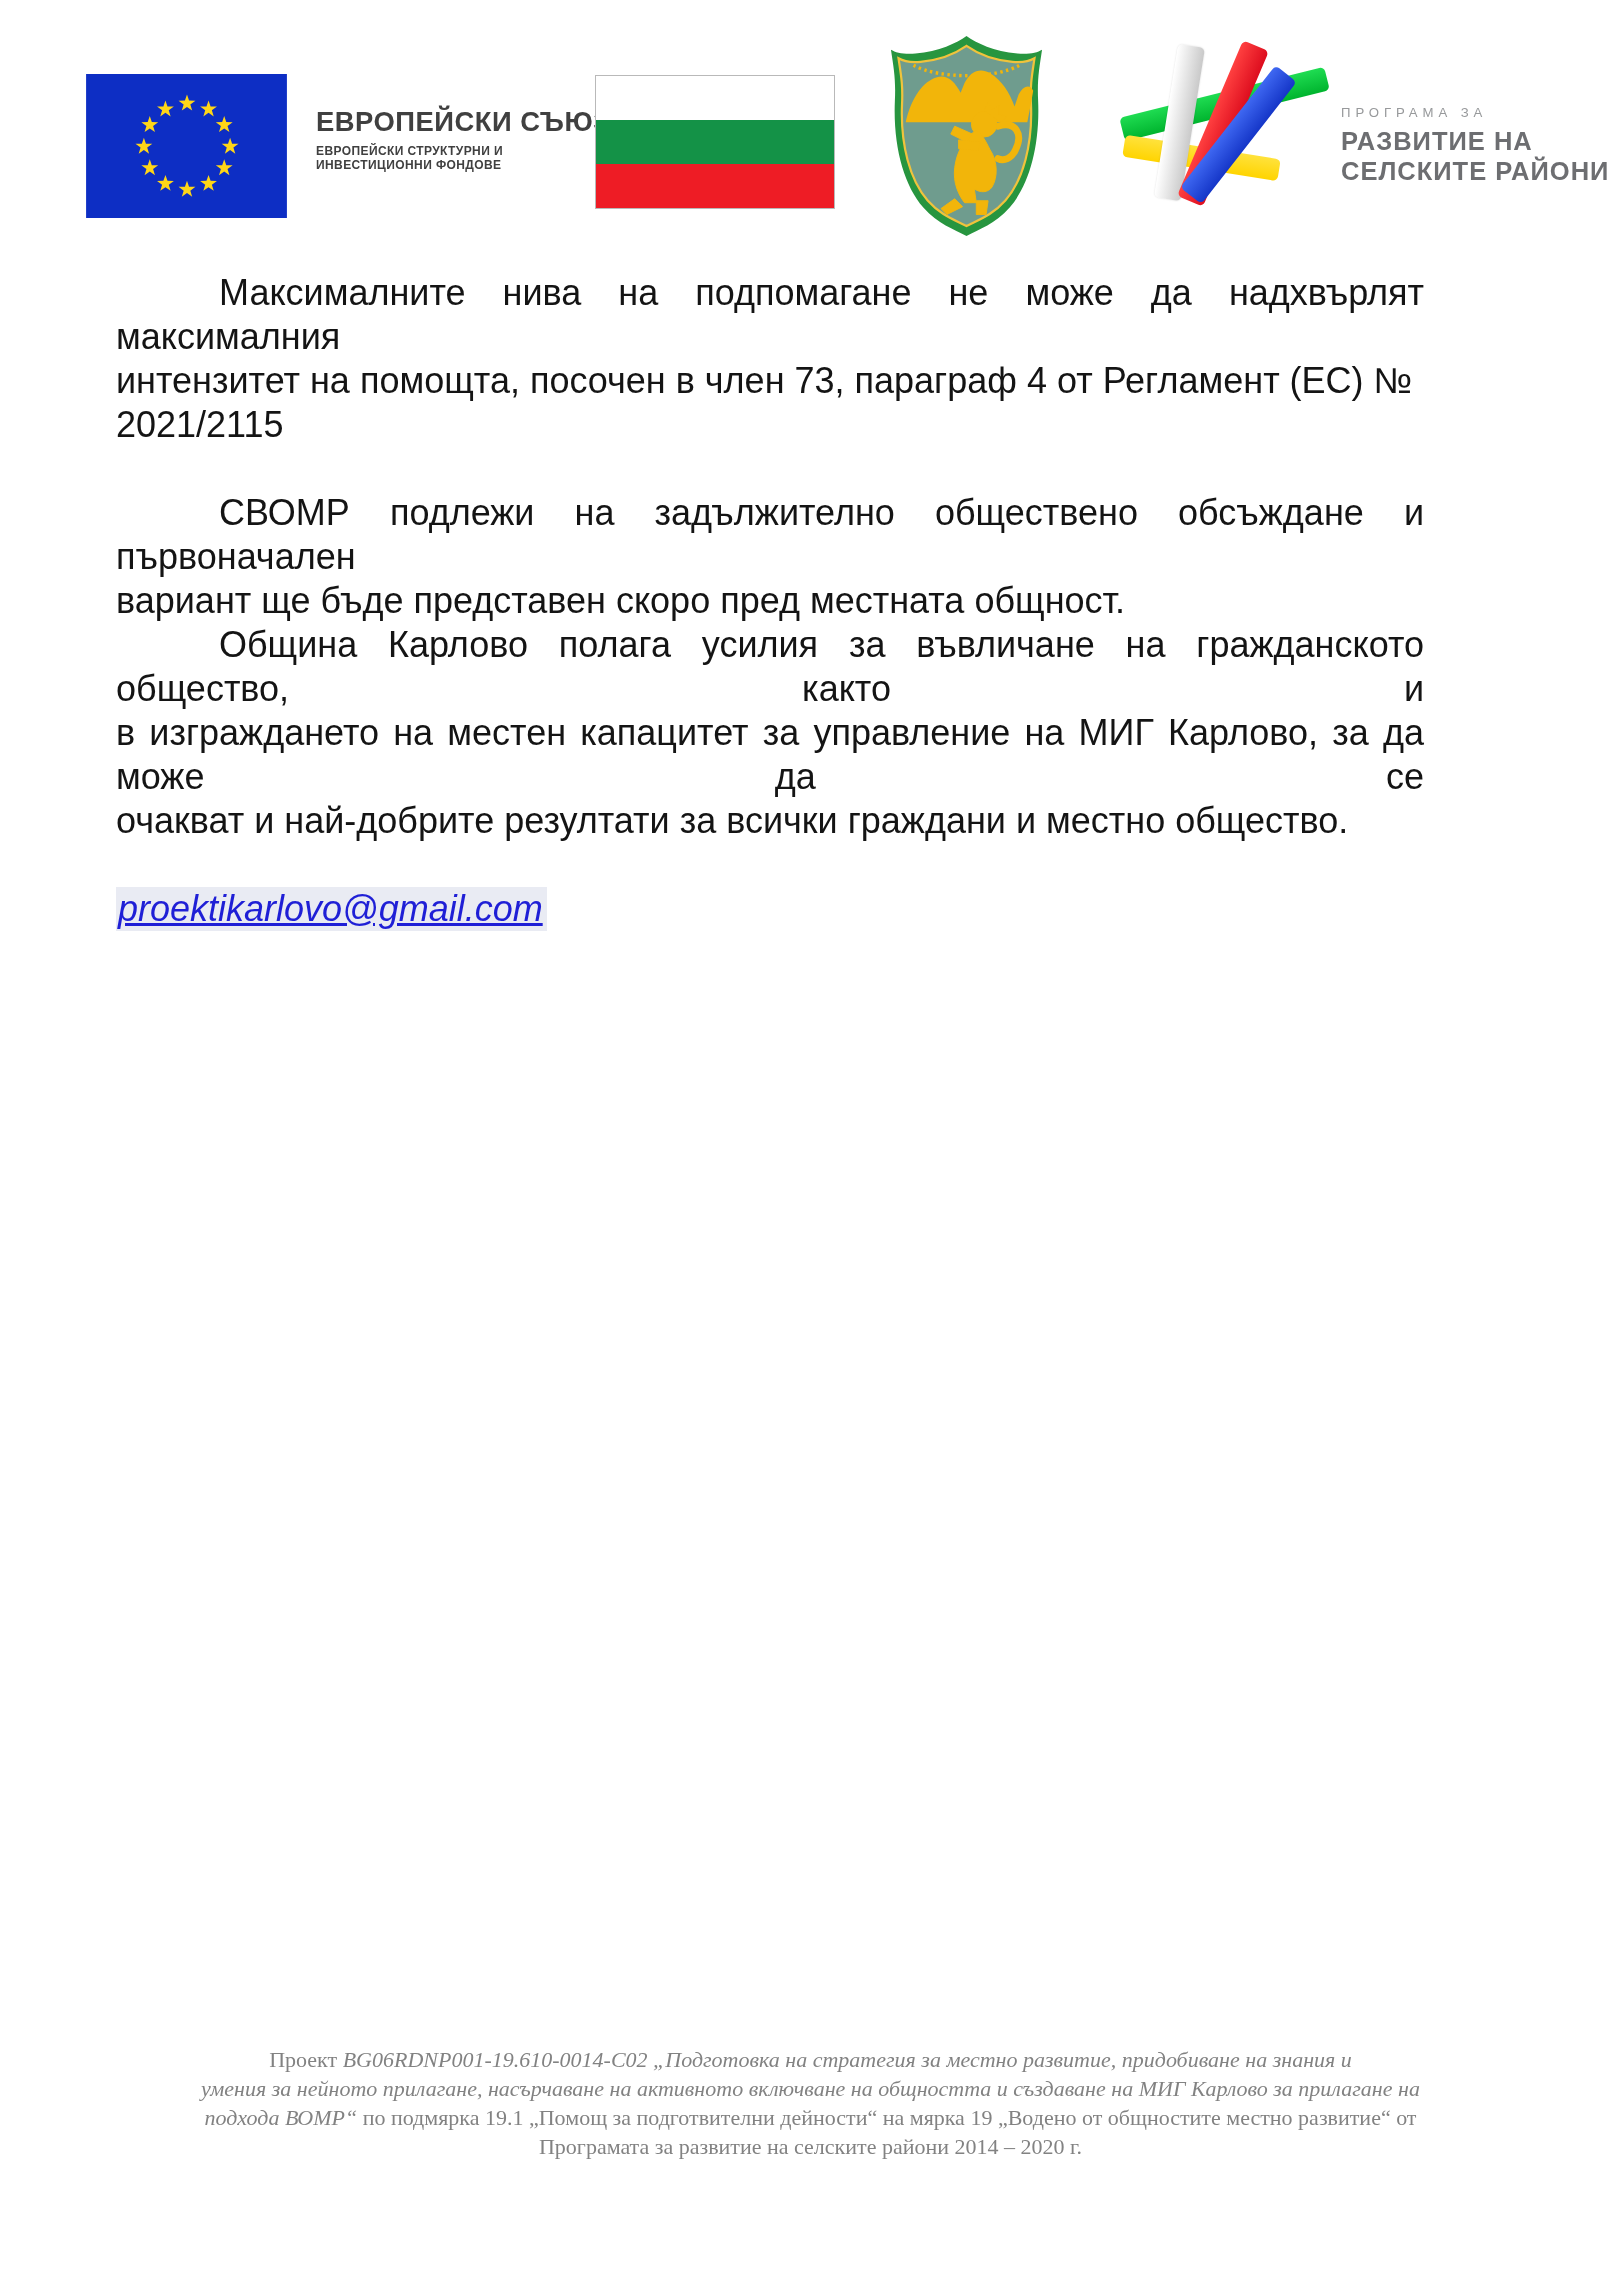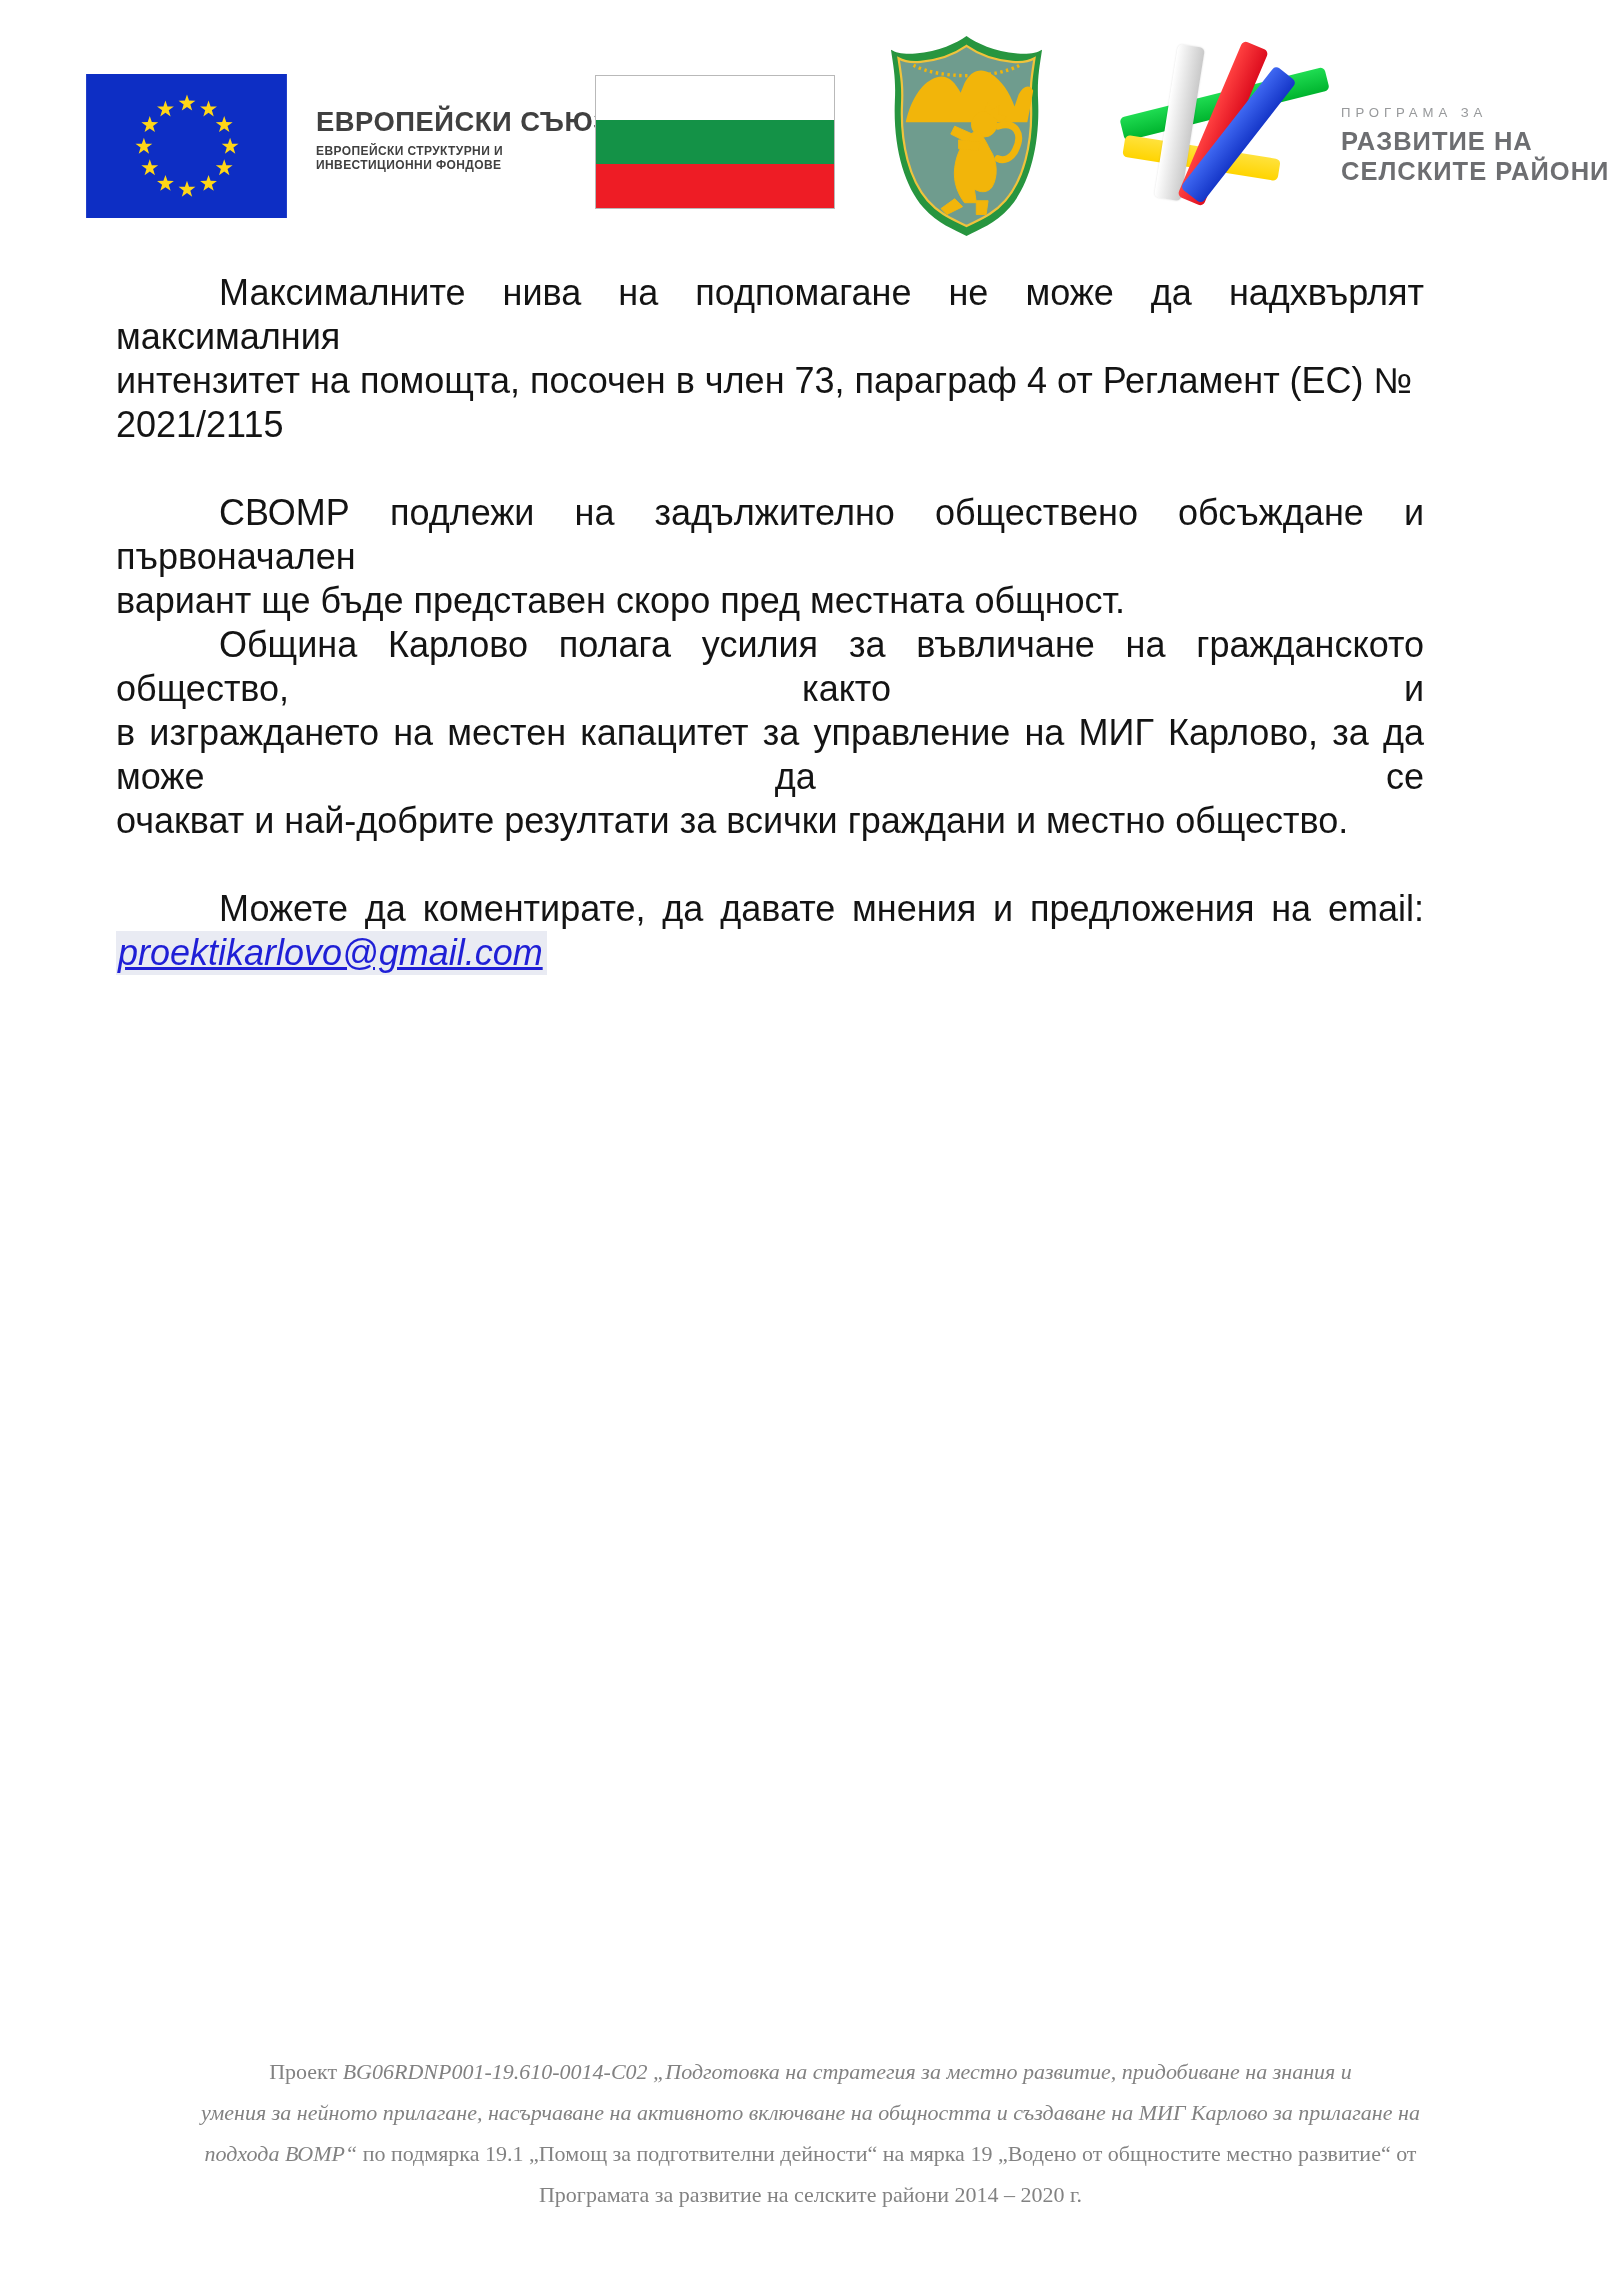--- a/index.html
+++ b/index.html
@@ -51,21 +51,21 @@
   }
 
   
   .doc-footer{
     position:absolute;left:137px;right:137px;top:2045px;
     text-align:center;
     font-family:"Liberation Serif",serif;
     font-size:22px;line-height:29px;
     color:var(--footer-gray,#828282);
   }
-  .doc-footer p{margin:12px;white-space:nowrap;}
+  .doc-footer p{margin:0;white-space:nowrap;}
   .it{font-style:italic;}
 </style>
 </head>
 <body>
 
 <div class="page">
 
   <div class="logo eu-flag">
     <svg viewBox="0 0 205 147" width="201" height="144">
       <rect x="0" y="0" width="205" height="147" fill="#0d2ec4"></rect>
@@ -157,21 +157,20 @@
 
     <p class="line justify indent">СВОМР подлежи на задължително обществено обсъждане и първоначален</p>
     <p class="line">вариант ще бъде представен скоро пред местната общност.</p>
 
     <p class="line justify indent">Община Карлово полага усилия за въвличане на гражданското общество, както и</p>
     <p class="line justify">в изграждането на местен капацитет за управление на МИГ Карлово, за да може да се</p>
     <p class="line">очакват и най-добрите резултати за всички граждани и местно общество.</p>
 
     <div class="spacer"></div>
 
-    <p class="line justify indent">Можете да коментирате, да давате мнения и предложения на email:</p>
     <p class="line">
       <a class="email-link" href="proektikarlovo@gmail.com">proektikarlovo@gmail.com</a>
     </p>
   </main>
 
   <footer class="doc-footer">
     <p>
       <span>Проект </span><span class="it">BG06RDNP001-19.610-0014-C02 „Подготовка на стратегия за местно развитие, придобиване на знания и</span>
     </p>
     <p class="it">умения за нейното прилагане, насърчаване на активното включване на общността и създаване на МИГ Карлово за прилагане на</p>

